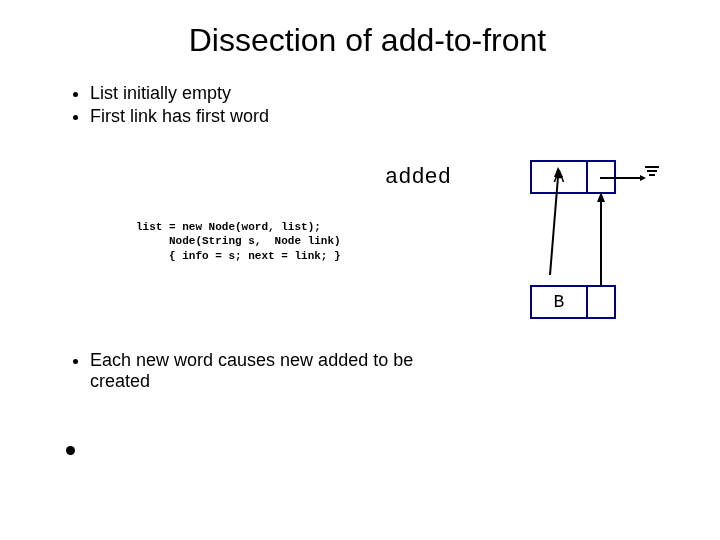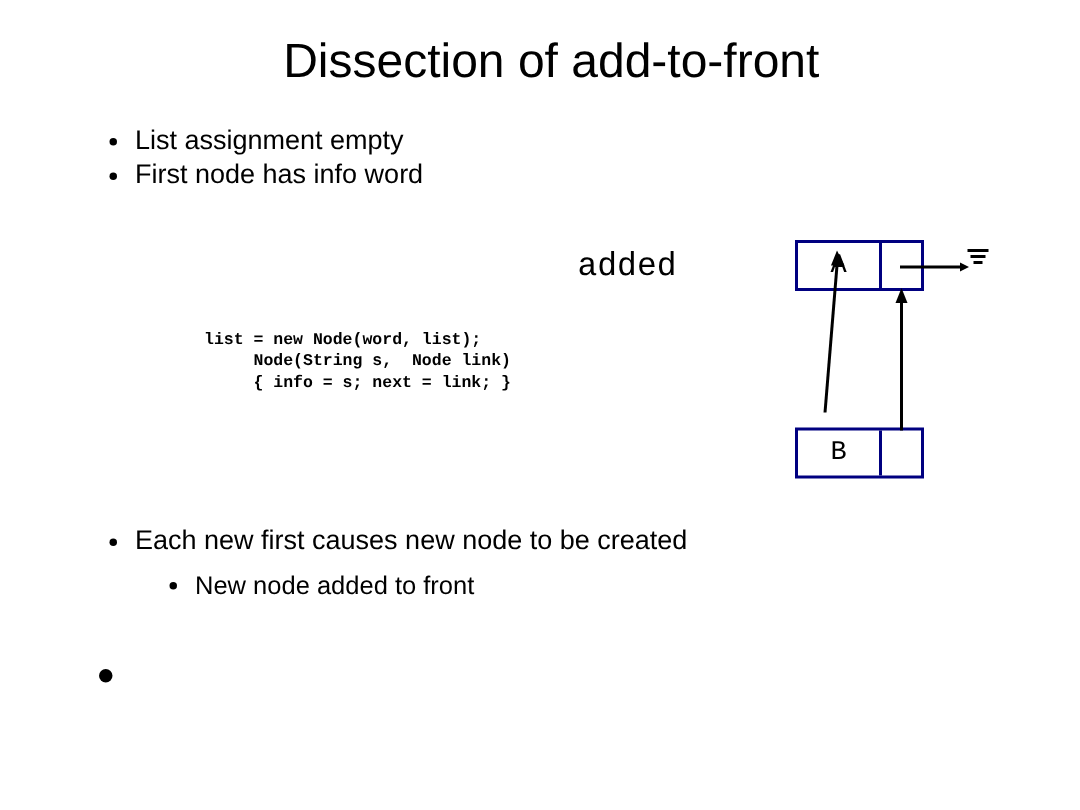--- a/index.html
+++ b/index.html
@@ -121,22 +121,22 @@
     border-radius: 50%;
   }
   svg.arrow { position: absolute; overflow: visible; }
 </style>
 </head>
 <body>
 
 <h1 class="title">Dissection of add-to-front</h1>
 
 <ul class="bullets-top">
-  <li>List assignment empty</li>
-  <li>First node has info word</li>
+  <li>List initially empty</li>
+  <li>First link has first word</li>
 </ul>
 
 <div class="list-label">added</div>
 
 <div class="node-a">
   <div class="info">A</div>
   <div class="next"></div>
 </div>
 
 <svg class="arrow" style="left:600px;top:175px;width:48px;height:6px">
@@ -163,21 +163,18 @@
   <div class="info">B</div>
   <div class="next"></div>
 </div>
 
 <svg class="arrow" style="left:595px;top:192px;width:30px;height:100px">
   <line x1="6" y1="95" x2="6" y2="10" stroke="#000" stroke-width="2"></line>
   <polygon points="2,10 6,0 10,10" fill="#000"></polygon>
 </svg>
 
 <ul class="bullets-mid">
-  <li>Each new first causes new node to be created</li>
-  <ul class="sub-bullet">
-    <li>New node added to front</li>
-  </ul>
+  <li>Each new word causes new added to be created</li>
 </ul>
 
 <div class="bullets-bot">
   <span class="bullet-dot"></span>
 </div>
 
 </body></html>

